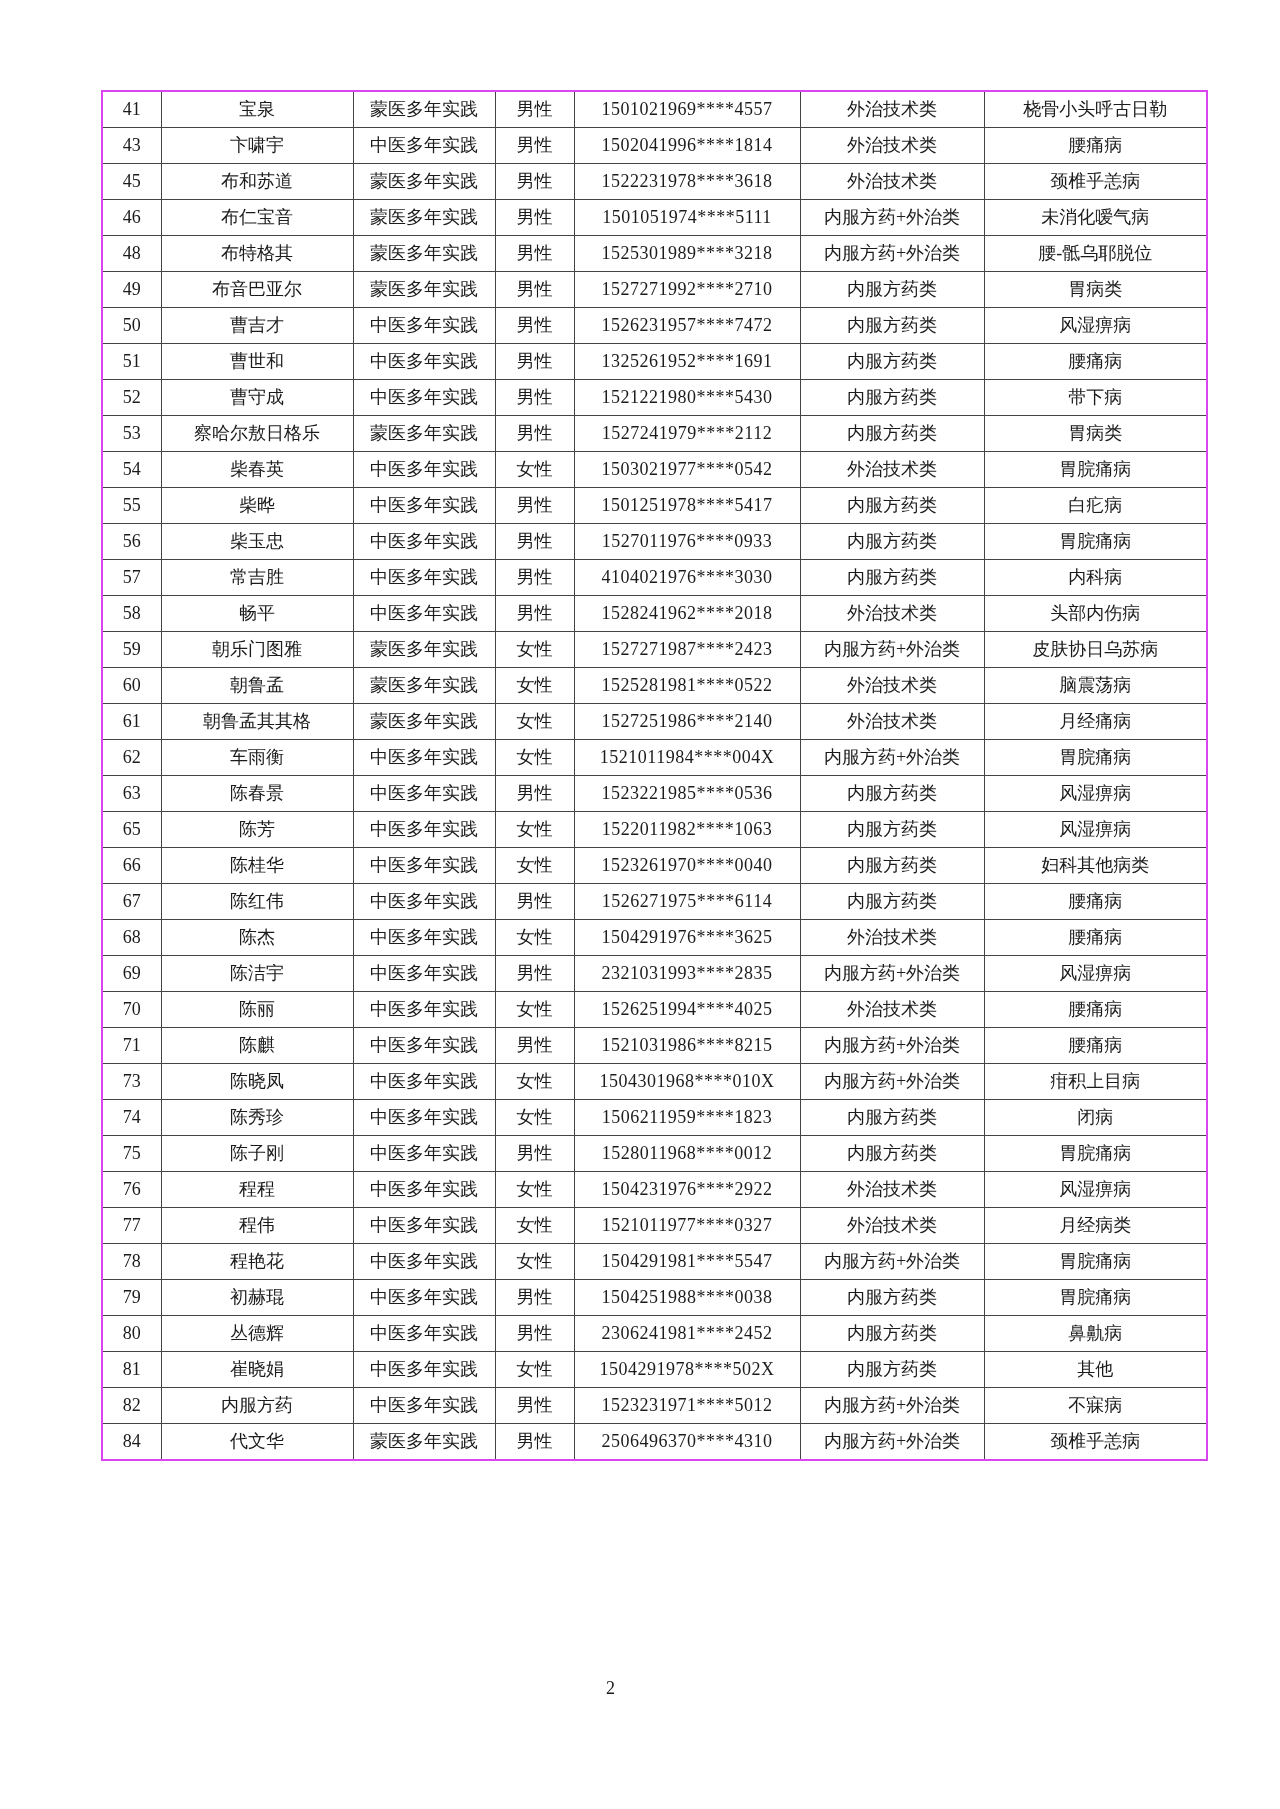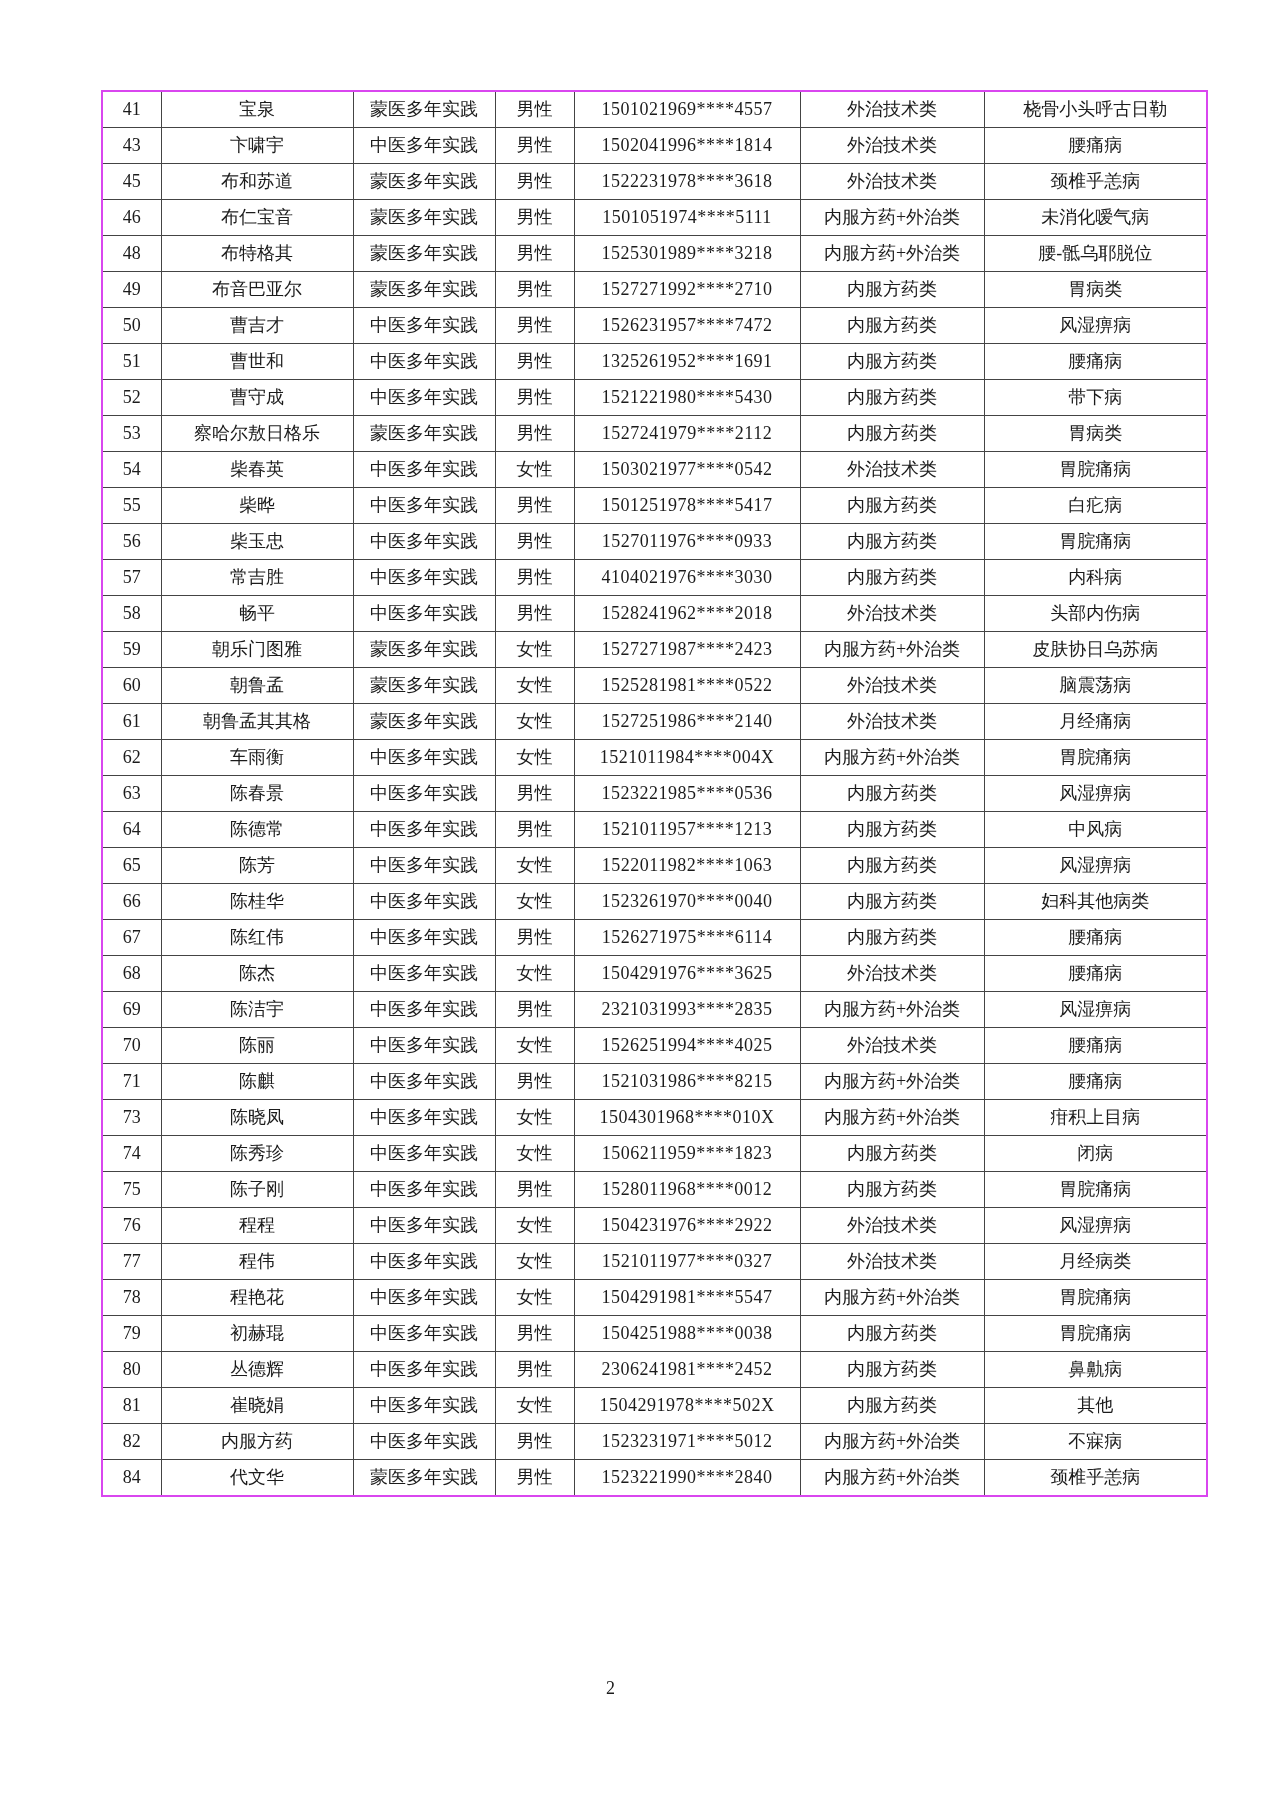--- a/index.html
+++ b/index.html
@@ -243,29 +243,20 @@
         <tr>
           <td class="col-seq">63</td>
           <td class="col-name">陈春景</td>
           <td class="col-practice">中医多年实践</td>
           <td class="col-gender">男性</td>
           <td class="col-id">1523221985****0536</td>
           <td class="col-category">内服方药类</td>
           <td class="col-disease">风湿痹病</td>
         </tr>
         <tr>
-          <td class="col-seq">64</td>
-          <td class="col-name">陈德常</td>
-          <td class="col-practice">中医多年实践</td>
-          <td class="col-gender">男性</td>
-          <td class="col-id">1521011957****1213</td>
-          <td class="col-category">内服方药类</td>
-          <td class="col-disease">中风病</td>
-        </tr>
-        <tr>
           <td class="col-seq">65</td>
           <td class="col-name">陈芳</td>
           <td class="col-practice">中医多年实践</td>
           <td class="col-gender">女性</td>
           <td class="col-id">1522011982****1063</td>
           <td class="col-category">内服方药类</td>
           <td class="col-disease">风湿痹病</td>
         </tr>
         <tr>
           <td class="col-seq">66</td>
@@ -409,21 +400,21 @@
           <td class="col-gender">男性</td>
           <td class="col-id">1523231971****5012</td>
           <td class="col-category">内服方药+外治类</td>
           <td class="col-disease">不寐病</td>
         </tr>
         <tr>
           <td class="col-seq">84</td>
           <td class="col-name">代文华</td>
           <td class="col-practice">蒙医多年实践</td>
           <td class="col-gender">男性</td>
-          <td class="col-id">1523221990****2840</td>
+          <td class="col-id">2506496370****4310</td>
           <td class="col-category">内服方药+外治类</td>
           <td class="col-disease">颈椎乎恙病</td>
         </tr>
       </tbody>
   </table>
 
   <div class="page-number">2</div>
 
 </div>
 

